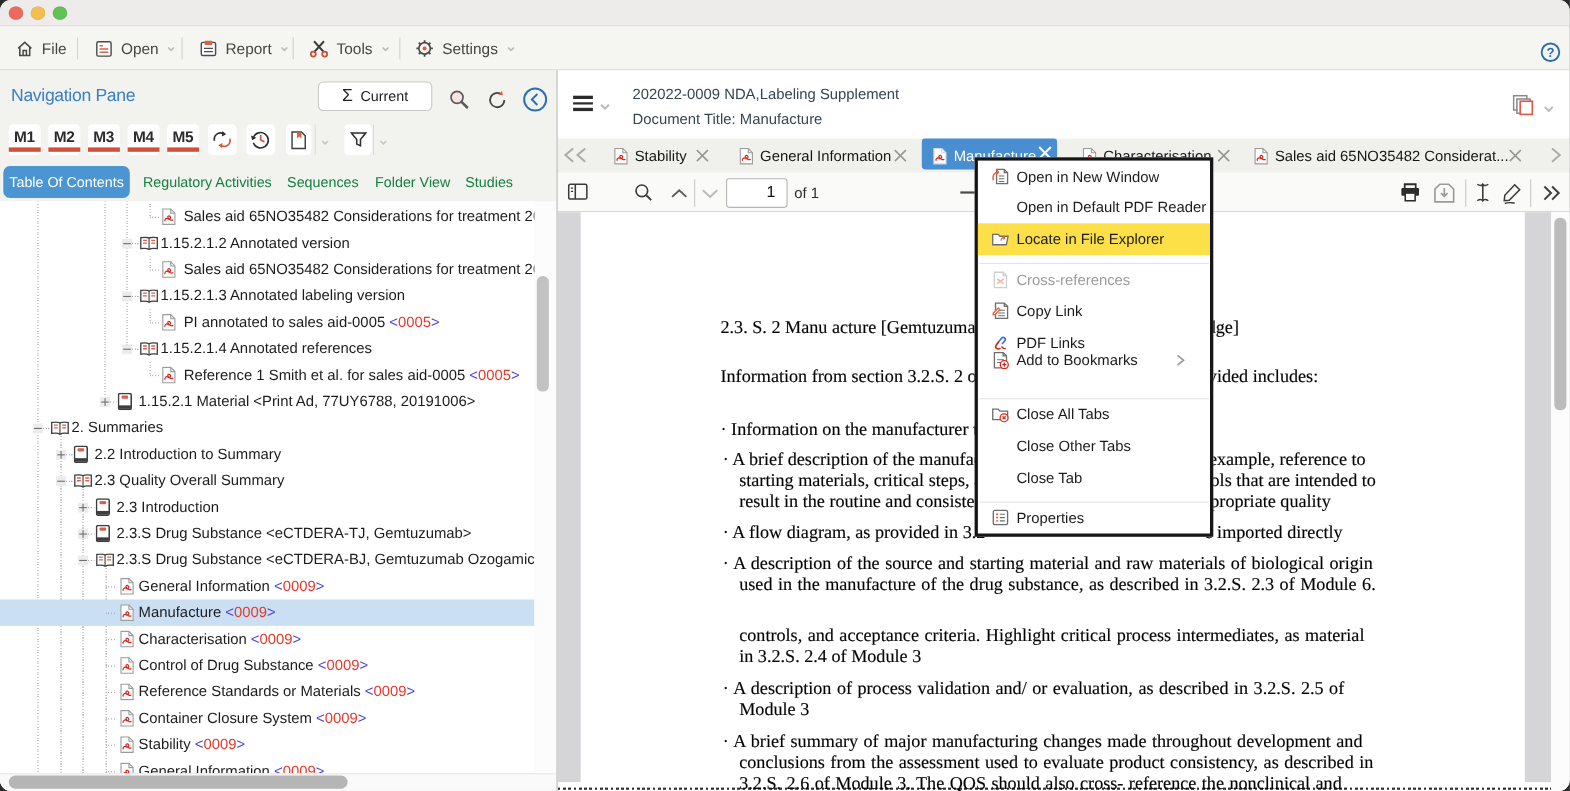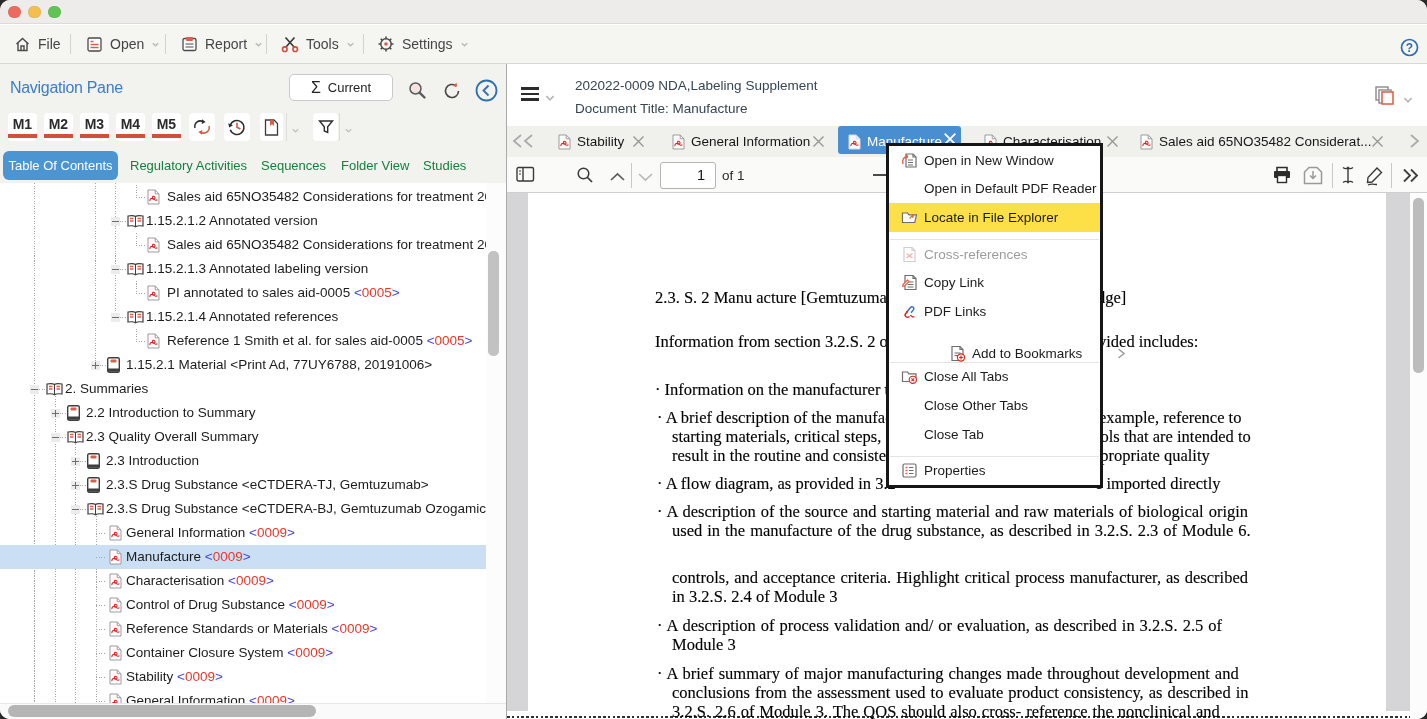--- a/index.html
+++ b/index.html
@@ -569,21 +569,21 @@
   <div class="pdftext" style="left:657px;top:408px">· A brief description of the manufactu</div>
   <div class="pdftext" style="left:1099px;top:408px">example, reference to</div>
   <div class="pdftext" style="left:672px;top:427px">starting materials, critical steps, and</div>
   <div class="pdftext" style="left:1095px;top:427px">rols that are intended to</div>
   <div class="pdftext" style="left:672px;top:446px">result in the routine and consistent p</div>
   <div class="pdftext" style="left:1092px;top:446px">ppropriate quality</div>
   <div class="pdftext" style="left:657px;top:474px">· A flow diagram, as provided in 3.2</div>
   <div class="pdftext" style="left:1095px;top:474px">e imported directly</div>
   <div class="pdftext ws" style="left:657px;top:502px">· A description of the source and starting material and raw materials of biological origin</div>
   <div class="pdftext ws" style="left:672px;top:521px">used in the manufacture of the drug substance, as described in 3.2.S. 2.3 of Module 6.</div>
-  <div class="pdftext ws" style="left:672px;top:568px">controls, and acceptance criteria. Highlight critical process manufacturer, as described</div>
+  <div class="pdftext ws" style="left:672px;top:568px">controls, and acceptance criteria. Highlight critical process intermediates, as material</div>
   <div class="pdftext" style="left:672px;top:587px">in 3.2.S. 2.4 of Module 3</div>
   <div class="pdftext ws" style="left:657px;top:616px">· A description of process validation and/ or evaluation, as described in 3.2.S. 2.5 of</div>
   <div class="pdftext" style="left:672px;top:635px">Module 3</div>
   <div class="pdftext ws" style="left:657px;top:664px">· A brief summary of major manufacturing changes made throughout development and</div>
   <div class="pdftext ws" style="left:672px;top:683px">conclusions from the assessment used to evaluate product consistency, as described in</div>
   <div class="pdftext ws" style="left:672px;top:702px">3.2.S. 2.6 of Module 3. The QOS should also cross- reference the nonclinical and</div>
   <div id="docvsb" class="abs"></div>
   <div id="docvsbthumb" class="abs"></div>
   <div id="cmenu" class="abs">
     <div class="citem" style="top:0.0px;">
@@ -624,21 +624,21 @@
         <span class="ct" style="">Copy Link</span>
       </div>
     <div class="citem" style="top:151.2px;">
         <svg class="ci" viewBox="0 0 17 17">
           <path d="M5.5 9.5 L9.5 4.5 C11 2.6 13.8 4.6 12.6 6.6 L10 9.8" fill="none" stroke="#3f6fd0" stroke-width="1.5"></path>
           <path d="M8.5 13.5 C6 15.5 3 13 4.6 10.8 L6.8 8" fill="none" stroke="#d8281c" stroke-width="1.5"></path>
           <path d="M9.5 12 C10.5 13.5 12 14.5 13.3 13.6" fill="none" stroke="#d8281c" stroke-width="1.3"></path>
         </svg>
         <span class="ct" style="">PDF Links</span>
       </div>
-    <div class="citem" style="top:193px;margin-left:48px;">
+    <div class="citem" style="top:167px;">
         <svg class="ci" viewBox="0 0 17 17">
           <path d="M3 1.5 H11 L14 4.5 V15.5 H3 Z" fill="#fff" stroke="#6e6e6e" stroke-width="1.2"></path>
           <path d="M11 1.5 V4.5 H14" fill="none" stroke="#6e6e6e" stroke-width="1.2"></path>
           <path d="M5.5 8 h6 M5.5 10.5 h4" stroke="#6e6e6e" stroke-width="1"></path>
           <circle cx="12" cy="12.5" r="3.6" fill="#fff" stroke="#d8281c" stroke-width="1.2"></circle>
           <path d="M12 10.6 V14.4 M10.1 12.5 H13.9" stroke="#d8281c" stroke-width="1.2"></path>
         </svg>
         <span class="ct" style="">Add to Bookmarks</span>
         <svg style="position:absolute;left:178px;top:8px" width="12" height="13" viewBox="0 0 12 13">
           <path d="M3.5 2 L9 6.5 L3.5 11" fill="none" stroke="#9c9c9c" stroke-width="1.5"></path>

